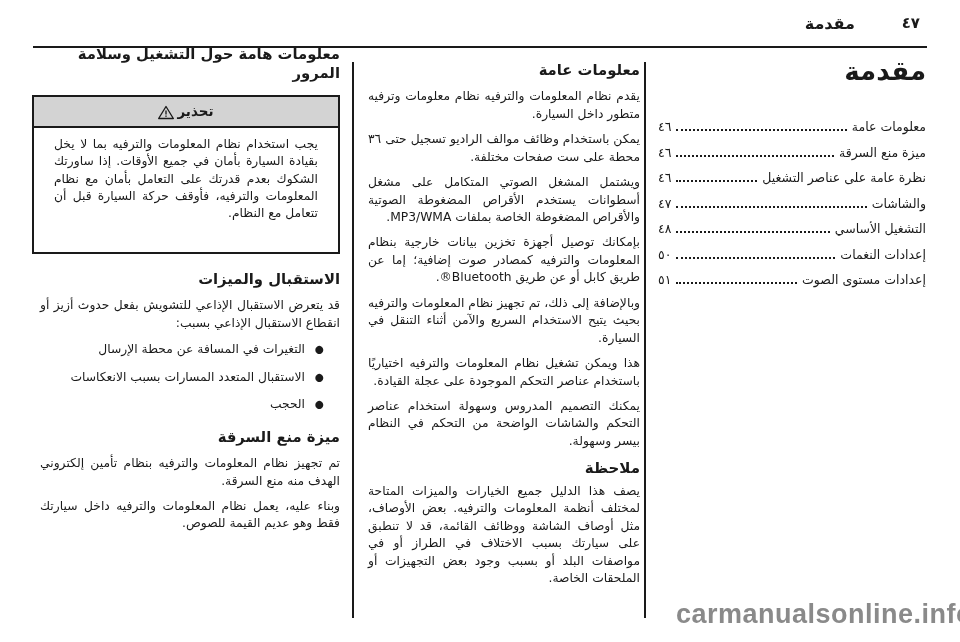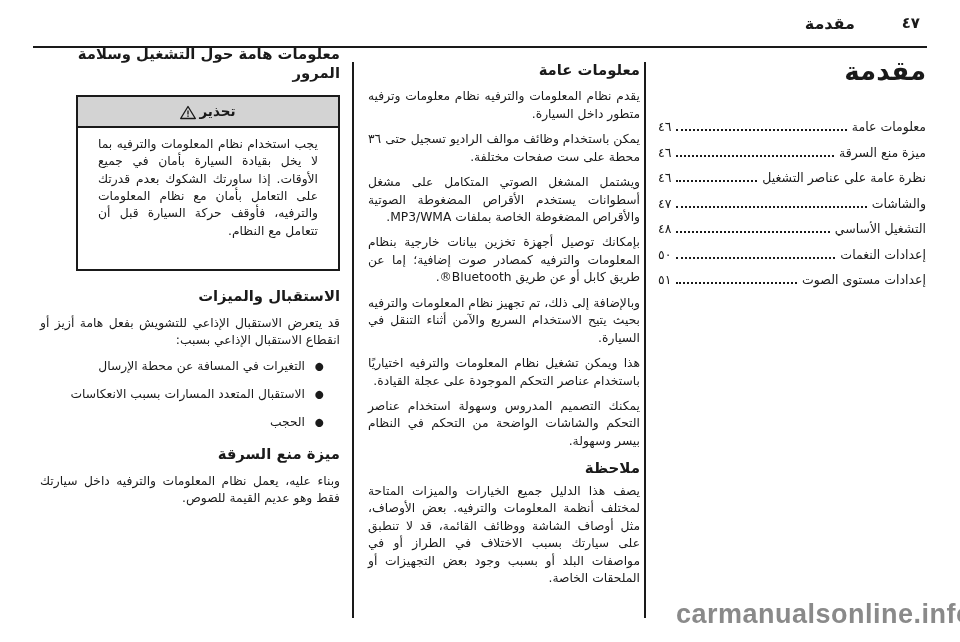--- a/index.html
+++ b/index.html
@@ -26,21 +26,21 @@
   .toc-page { white-space:nowrap; }
 
   
   .col-general { position:absolute; top:60px; left:368px; width:272px; text-align:justify; font-size:12.3px; line-height:1.42; }
   .sec-heading { font-size:14.8px; font-weight:bold; text-align:right; margin-bottom:9px; line-height:1.3; }
   .para { margin-bottom:8px; }
   .note-heading { font-size:15px; font-weight:bold; text-align:right; margin:4px 0 3px; }
 
   
   .col-safety { position:absolute; top:44px; left:40px; width:300px; text-align:justify; font-size:12.3px; line-height:1.42; }
-  .warning-box { width:264px; border:2px solid #1a1a1a; margin-top:13px; background:#ffffff; }
+  .warning-box { width:308px; border:2px solid #1a1a1a; margin-top:13px; background:#ffffff; }
   .warning-header { display:flex; flex-direction:row; justify-content:center; align-items:center; gap:3px;
                     background:#d3d3d3; border-bottom:2px solid #1a1a1a; padding:5px 0 4px;
                     font-size:13.5px; font-weight:bold; direction:ltr; }
   .warning-triangle { width:16px; height:15px; display:block; }
   .warning-body { padding:8px 20px 29px; }
   .h-radio { margin-top:15px; }
   .radio-intro { margin-top:8px; margin-bottom:9px; }
   .bullets { padding-right:16px; }
   .bullet-row { display:flex; gap:10px; margin-bottom:11px; line-height:1.35; }
   .bullet-marker { font-size:8px; line-height:1; margin-top:5px; }
@@ -124,36 +124,37 @@
           <path d="M12 2 L23 20 L1 20 Z" fill="none" stroke="#1a1a1a" stroke-width="2" stroke-linejoin="round"></path>
           <rect x="11" y="8" width="2" height="6" fill="#1a1a1a"></rect>
           <rect x="11" y="15.5" width="2" height="2" fill="#1a1a1a"></rect>
         </svg>
         <span>تحذير</span>
       </div>
       <div class="warning-body">يجب استخدام نظام المعلومات والترفيه بما لا يخل بقيادة السيارة بأمان في جميع الأوقات. إذا ساورتك الشكوك بعدم قدرتك على التعامل بأمان مع نظام المعلومات والترفيه، فأوقف حركة السيارة قبل أن تتعامل مع النظام.</div>
     </div>
 
     <div class="sec-heading h-radio">الاستقبال والميزات</div>
-    <p class="radio-intro">قد يتعرض الاستقبال الإذاعي للتشويش بفعل هامة أزيز أو انقطاع الاستقبال الإذاعي بسبب:</p>
+    <p class="radio-intro">قد يتعرض الاستقبال الإذاعي للتشويش بفعل حدوث أزيز أو انقطاع الاستقبال الإذاعي بسبب:</p>
 
     <div class="bullets">
       <div class="bullet-row">
         <span class="bullet-marker">⬤</span>
         <span>التغيرات في المسافة عن محطة الإرسال</span>
       </div>
       <div class="bullet-row">
         <span class="bullet-marker">⬤</span>
         <span>الاستقبال المتعدد المسارات بسبب الانعكاسات</span>
       </div>
       <div class="bullet-row">
         <span class="bullet-marker">⬤</span>
         <span>الحجب</span>
       </div>
     </div>
 
     <div class="sec-heading h-theft">ميزة منع السرقة</div>
+    <p class="para">تم تجهيز نظام المعلومات والترفيه بنظام تأمين إلكتروني الهدف منه منع السرقة.</p>
     <p class="para">وبناء عليه، يعمل نظام المعلومات والترفيه داخل سيارتك فقط وهو عديم القيمة للصوص.</p>
   </div>
 
   <a href="#" class="watermark">carmanualsonline.info</a>
 
 </div>
 
 </body></html>

